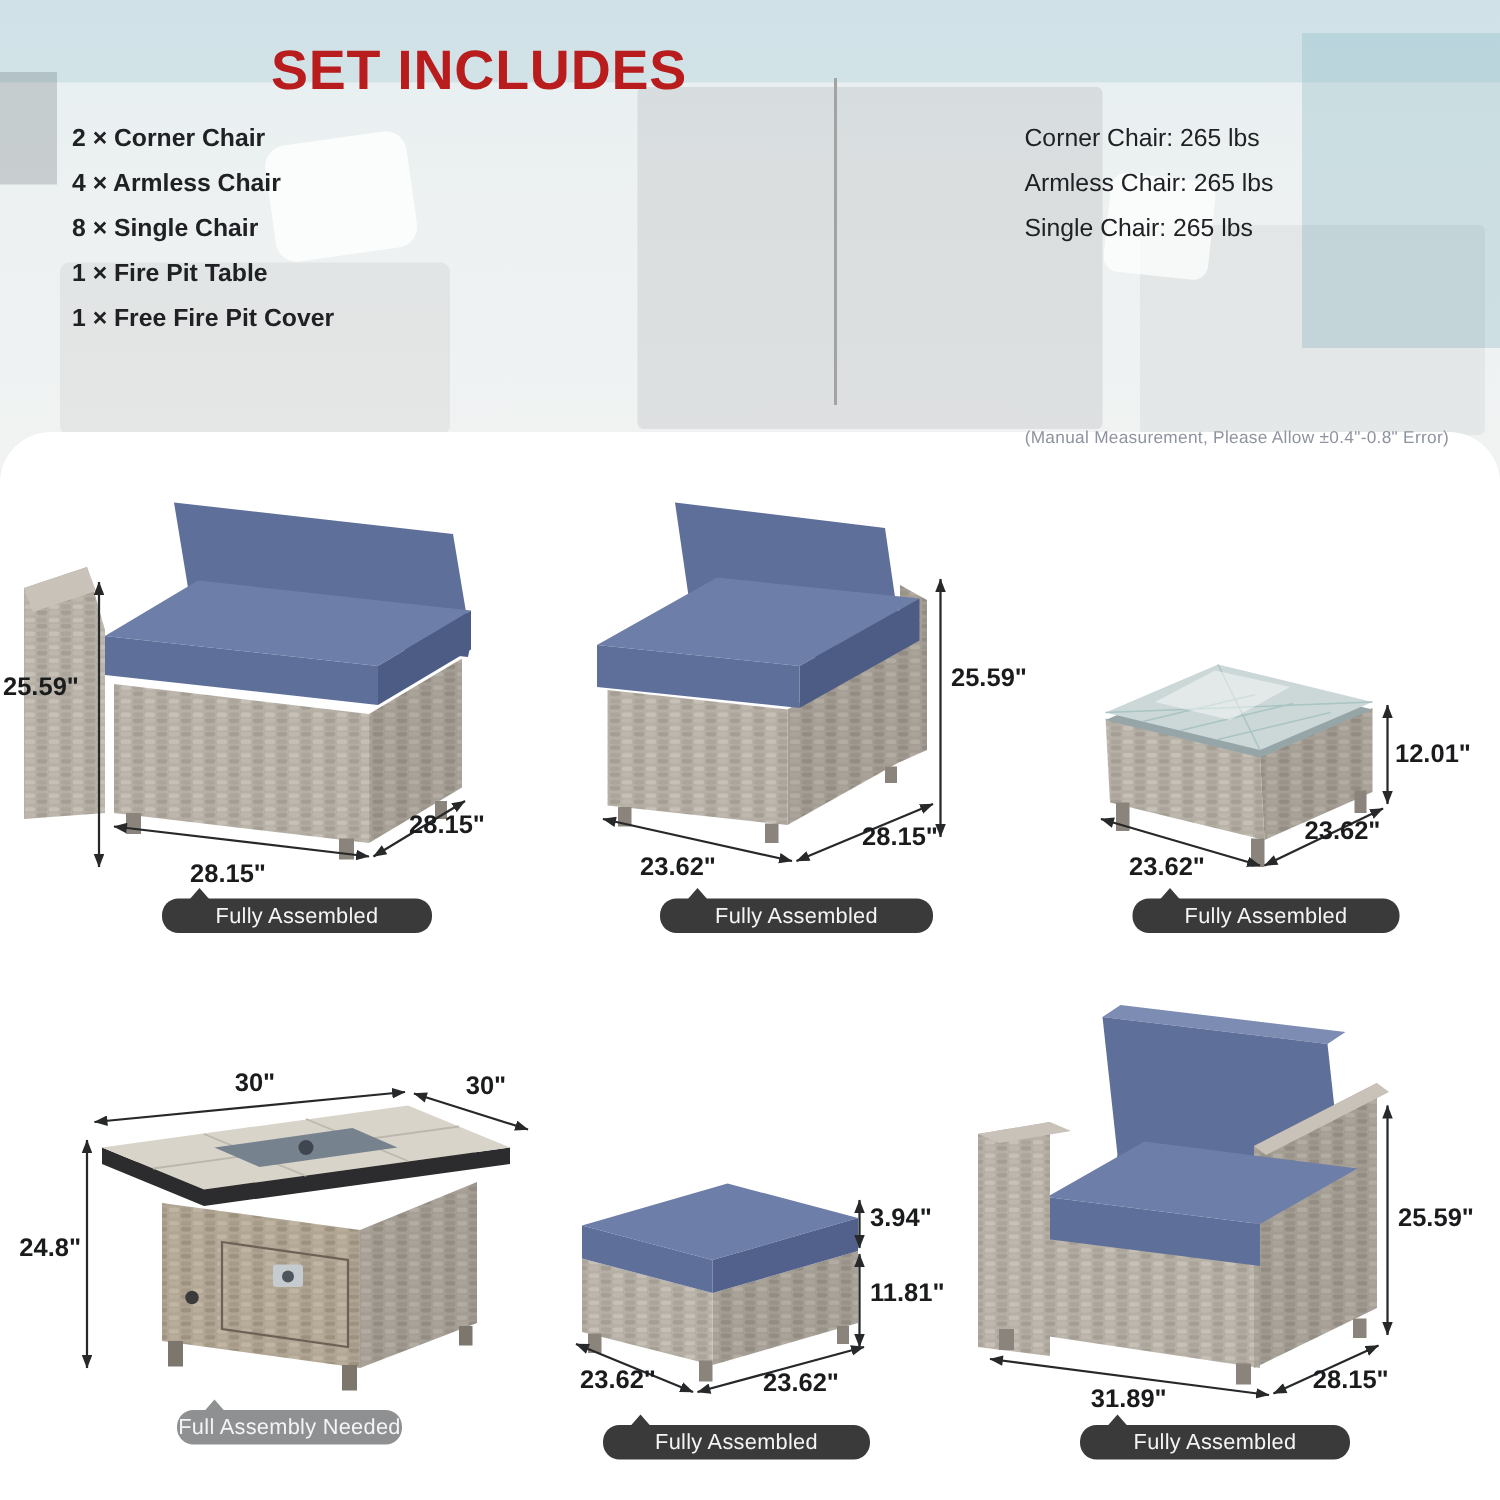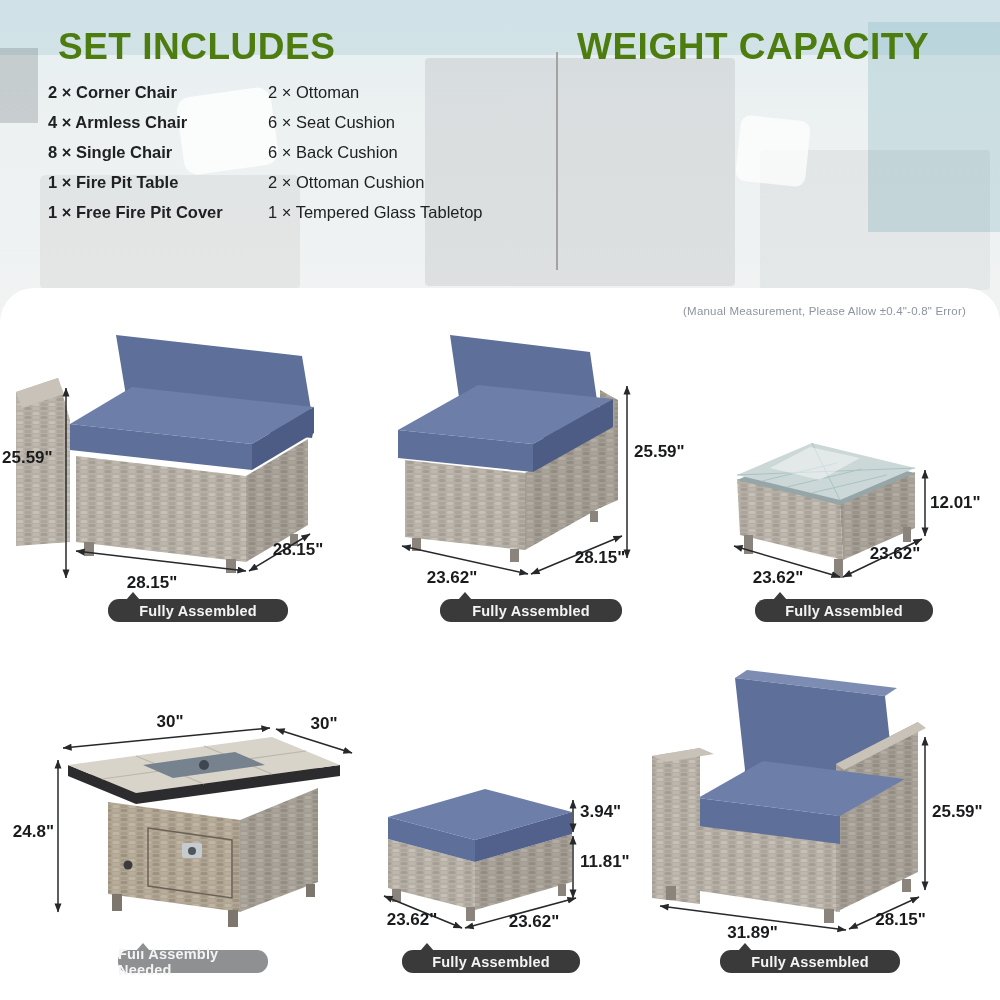--- a/index.html
+++ b/index.html
@@ -10,44 +10,44 @@
         background:linear-gradient(180deg,#e6eff1 0%,#edf1f1 45%,#f1f3f3 100%);}
   .ph{position:absolute;}
   .ph-sky{left:0;top:0;width:1000px;height:55px;background:rgba(150,195,205,.28);}
   .ph-water{left:868px;top:22px;width:132px;height:210px;background:rgba(140,185,198,.33);}
   .ph-edge{left:0;top:48px;width:38px;height:75px;background:rgba(40,50,56,.18);}
   .ph-sofa1{left:40px;top:175px;width:260px;height:115px;background:rgba(65,70,76,.07);border-radius:6px;}
   .ph-sofa2{left:425px;top:58px;width:310px;height:228px;background:rgba(58,60,66,.10);border-radius:4px;}
   .ph-sofa3{left:760px;top:150px;width:230px;height:140px;background:rgba(58,60,66,.06);border-radius:4px;}
   .ph-pillow1{left:180px;top:92px;width:95px;height:78px;background:rgba(255,255,255,.78);border-radius:14px;transform:rotate(-8deg);}
   .ph-pillow2{left:738px;top:118px;width:70px;height:66px;background:rgba(255,255,255,.72);border-radius:10px;transform:rotate(6deg);}
-  .h-title{position:absolute;top:26px;font-size:37px;font-weight:800;letter-spacing:.5px;color:#4d7c0f;text-align:left;margin:0;}
+  .h-title{position:absolute;top:26px;font-size:37px;font-weight:800;letter-spacing:.5px;color:#b91c1c;text-align:right;margin:0;}
   .h-title.left{left:58px;width:400px;}
   .h-title.right{left:577px;width:400px;}
   .h-list{position:absolute;top:77px;margin:0;padding:0;list-style:none;
           font-size:16.5px;font-weight:500;color:#202124;line-height:30px;}
   .h-list.c1{left:48px;font-weight:bold;}
   .h-list.c2{left:268px;}
   .h-list.c3{left:683px;}
   .v-divider{position:absolute;left:556px;top:52px;width:1.5px;height:218px;background:#a3a3a3;}
   
   .card{position:absolute;left:0;right:0;top:288px;bottom:0;background:#ffffff;
         border-radius:34px 34px 0 0;}
-  .note{position:absolute;top:305px;right:34px;font-size:11.5px;color:#8e93a0;letter-spacing:.2px;}
+  .note{position:absolute;top:286px;right:34px;font-size:11.5px;color:#8e93a0;letter-spacing:.2px;}
   
   .cell{position:absolute;}
   .cell svg{position:absolute;left:0;top:0;display:block;}
   .dl{stroke:#26282a;stroke-width:1.5;fill:none;}
   .seam{stroke:#bcb7ac;stroke-width:1.2;fill:none;}
   .gline{stroke:#a9c4c2;stroke-width:1;fill:none;}
   .dim{position:absolute;font-weight:700;font-size:17px;color:#1a1b1d;white-space:nowrap;}
   .dim.c{text-align:center;}
   .dim.r{text-align:right;}
   .badge{--bg:#3a3a3a;position:absolute;height:23px;border-radius:11px;background:var(--bg);
-         color:#f4f4f4;font-size:14.5px;font-weight:700;letter-spacing:.2px;
+         color:#f4f4f4;font-size:14.5px;font-weight:400;letter-spacing:.2px;
          display:flex;align-items:center;justify-content:center;}
   .badge::before{content:"";position:absolute;top:-7px;left:18px;
          border-left:7px solid transparent;border-right:7px solid transparent;
          border-bottom:8px solid var(--bg);}
   .badge.gray{--bg:#8f9092;}
 </style>
 </head>
 <body>
 
 <div class="stage">
@@ -96,31 +96,28 @@
   </div>
 
   <h1 class="h-title left">SET INCLUDES</h1>
   <ul class="h-list c1">
     <li>2 × Corner Chair</li>
     <li>4 × Armless Chair</li>
     <li>8 × Single Chair</li>
     <li>1 × Fire Pit Table</li>
     <li>1 × Free Fire Pit Cover</li>
   </ul>
-  <ul class="h-list c2">
-    <li>2 × Ottoman</li>
-    <li>6 × Seat Cushion</li>
-    <li>6 × Back Cushion</li>
-    <li>2 × Ottoman Cushion</li>
-    <li>1 × Tempered Glass Tabletop</li>
+
+  <div class="v-divider"></div>
+
+  <ul class="h-list c3">
+    <li>Corner Chair: 265 lbs</li>
+    <li>Armless Chair: 265 lbs</li>
+    <li>Single Chair: 265 lbs</li>
   </ul>
-
-  <div class="v-divider"></div>
-
-  <h1 class="h-title right">WEIGHT CAPACITY</h1>
 
   <div class="card"></div>
   <div class="note">(Manual Measurement, Please Allow ±0.4"-0.8" Error)</div>
 
   <div class="cell" style="left:0;top:330px;width:345px;height:310px">
     <svg width="345" height="310" viewBox="0 0 345 310">
       <polygon points="116,5 302,26 314,98 128,78" fill="#5e6f9a"></polygon>
       <polygon points="128,78 314,98 312,108 126,88" fill="#4c5c84"></polygon>
       <polygon points="246,146 308,109 308,195 246,232" fill="url(#wvd)"></polygon>
       <polygon points="76,126 246,146 246,232 76,212" fill="url(#wv)"></polygon>
@@ -210,21 +207,21 @@
       <path class="seam" d="M136,96 L204,124 M204,86 L272,114 M102,119 L306,91"></path>
       <polygon points="143,105 235,92 265,105 173,118" fill="#77828f"></polygon>
       <circle cx="204" cy="105" r="5" fill="#3f4650"></circle>
       <line class="dl" x1="63" y1="88" x2="270" y2="68" marker-start="url(#mS)" marker-end="url(#mE)"></line>
       <line class="dl" x1="276" y1="69" x2="352" y2="93" marker-start="url(#mS)" marker-end="url(#mE)"></line>
       <line class="dl" x1="58" y1="100" x2="58" y2="252" marker-start="url(#mS)" marker-end="url(#mE)"></line>
     </svg>
     <span class="dim c" style="left:140px;top:52px;width:60px">30"</span>
     <span class="dim c" style="left:292px;top:54px;width:64px">30"</span>
     <span class="dim r" style="left:0;top:162px;width:54px">24.8"</span>
-    <div class="badge gray" style="left:118px;top:290px;width:150px">
+    <div class="badge gray" style="left:118px;top:280px;width:150px">
       <span>Full Assembly Needed</span>
     </div>
   </div>
 
   <div class="cell" style="left:360px;top:740px;width:300px;height:240px">
     <svg width="300" height="240" viewBox="0 0 300 240">
       <polygon points="115,122 212,94 212,142 115,170" fill="url(#wvd)"></polygon>
       <polygon points="28,99 115,122 115,170 28,148" fill="url(#wv)"></polygon>
       <polygon points="28,77 115,100 212,72 125,49" fill="#6d7ea9"></polygon>
       <polygon points="28,77 115,100 115,122 28,99" fill="#5e6f9a"></polygon>

